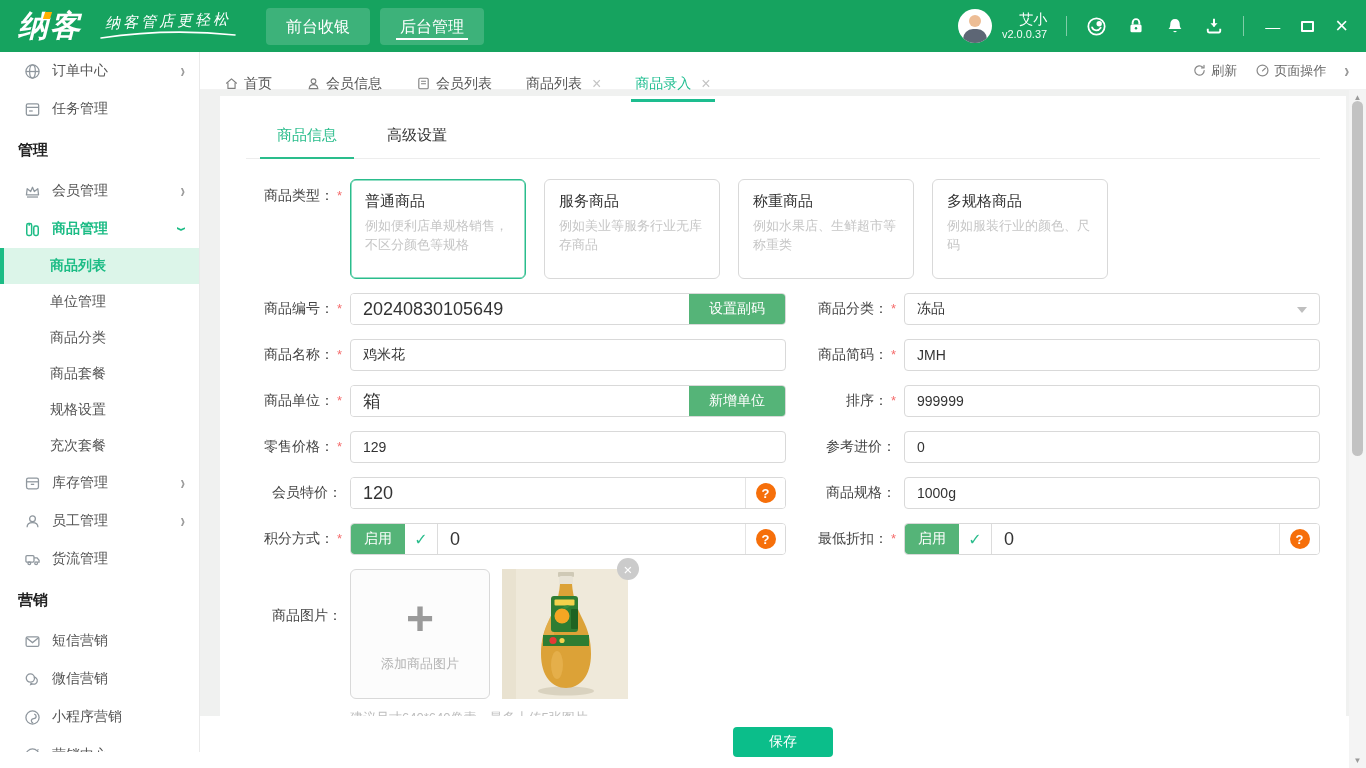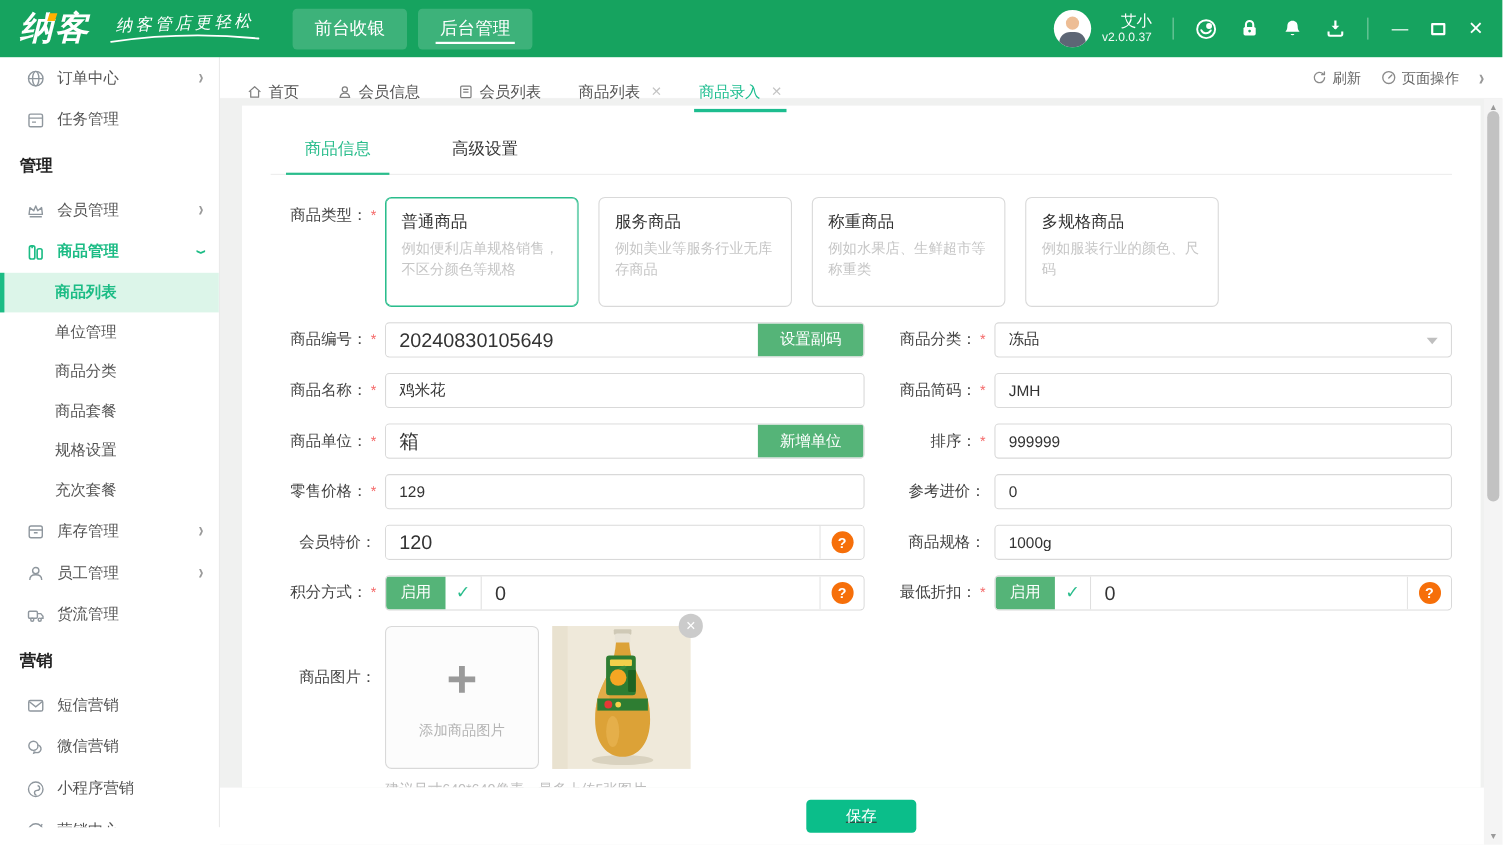--- a/index.html
+++ b/index.html
@@ -46,21 +46,21 @@
   .sd-chevron { margin-left:auto; color:#9b9b9b; font-size:16px; font-weight:bold; transform:scale(.85,1.25); }
   .sd-chevron.down { transform:rotate(90deg) scale(.85,1.25); color:#1cbc85; }
   .sd-item.parent-active { color:#1cbc85; font-weight:bold; }
   .sd-section { height:44px; display:flex; align-items:center; padding-left:18px; font-size:15px; font-weight:bold; color:#222; }
   .sd-child { height:36px; display:flex; align-items:center; padding-left:50px; font-size:14px; color:#545454; cursor:pointer; }
   .sd-child.active { background:#dcf5e9; color:#1cbc85; font-weight:bold; border-left:4px solid #1cbc85; padding-left:46px; }
 
   
   .main { position:absolute; top:90px; left:200px; right:0; bottom:0; background:#f0f1f0; }
   .card { margin:6px 20px 0 20px; height:620px; background:#fff; overflow:hidden; padding:30px 26px 0 26px; }
-  .form-tabs { display:flex; gap:40px; border-bottom:1px solid #ededed; padding-left:14px; }
+  .form-tabs { display:flex; gap:16px; border-bottom:1px solid #ededed; padding-left:14px; }
   .ftab { font-size:15px; color:#333; padding:0 17px 13px; position:relative; cursor:pointer; }
   .ftab.active { color:#2abd8c; }
   .ftab.active::after { content:""; position:absolute; left:0; right:0; bottom:-1px; height:2px; background:#2abd8c; }
   .form-body { padding-top:20px; }
   .frow { display:flex; margin-bottom:14px; align-items:flex-end; }
   .fgroup { display:flex; align-items:center; }
   .fgroup.left { width:540px; flex-shrink:0; }
   .fgroup.right { flex:1; margin-left:14px; }
   .flabel { width:96px; text-align:right; font-size:14px; color:#444; flex-shrink:0; white-space:nowrap; }
   .star { color:#f56c6c; margin-left:3px; font-size:13px; }
@@ -88,21 +88,21 @@
   .img-row .flabel { padding-top:38px; }
   .img-area { display:flex; margin-left:8px; }
   .upload-box { width:140px; height:130px; border:1px solid #d9d9d9; border-radius:6px; background:#fcfcfc; display:flex; flex-direction:column; align-items:center; justify-content:center; cursor:pointer; }
   .plus-glyph { font-size:48px; color:#9a9a9a; line-height:1; margin-bottom:12px; font-weight:bold; }
   .upload-text { font-size:13px; color:#b3b3b3; }
   .thumb { width:126px; height:130px; margin-left:12px; position:relative; cursor:pointer; }
   .thumb svg { width:100%; height:100%; display:block; }
   .thumb-close { position:absolute; top:-11px; right:-11px; width:22px; height:22px; border-radius:50%; background:#cbcbcb; color:#fff; display:flex; align-items:center; justify-content:center; font-size:15px; cursor:pointer; z-index:3; }
   .hint { margin-left:104px; margin-top:10px; font-size:13px; color:#bdbdbd; }
 
-  .footer-bar { position:absolute; left:0; right:0; bottom:0; height:52px; background:#fff; display:flex; align-items:center; justify-content:center;text-decoration:underline; }
+  .footer-bar { position:absolute; left:0; right:0; bottom:0; height:52px; background:#fff; display:flex; align-items:center; justify-content:center; }
   .save-btn { width:100px; height:30px; background:#0bbe8a; color:#fff; border:none; border-radius:4px; font-size:14px; font-family:inherit; cursor:pointer; }
 
   
   .scrollbar { position:absolute; top:90px; right:0; width:17px; bottom:0; background:#f4f4f4; z-index:30; }
   .sb-arrow { height:15px; display:flex; align-items:center; justify-content:center; color:#9a9a9a; font-size:8px; cursor:pointer; }
   .sb-arrow.down { position:absolute; bottom:0; left:0; right:0; }
   .sb-thumb { position:absolute; top:11px; left:3px; width:11px; height:355px; background:#c2c2c2; border-radius:6px; cursor:pointer; }
 
   svg.ic { display:block; }
 </style>

